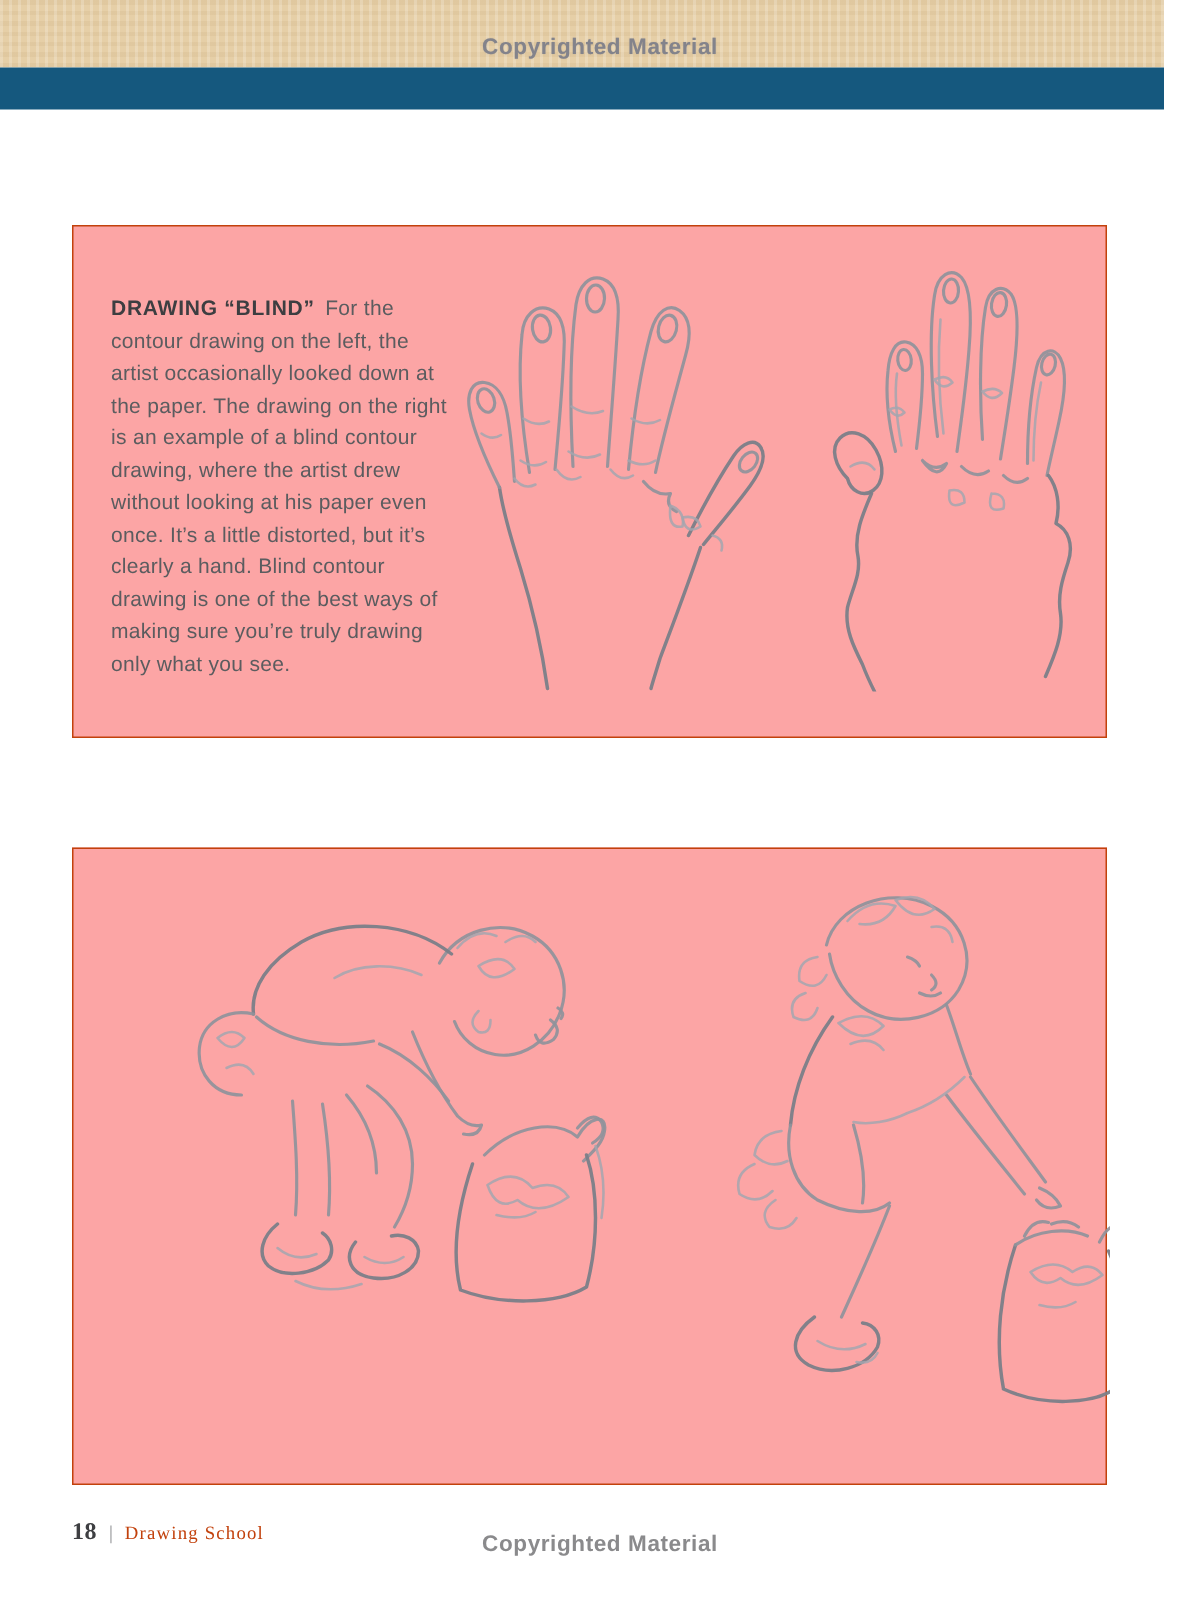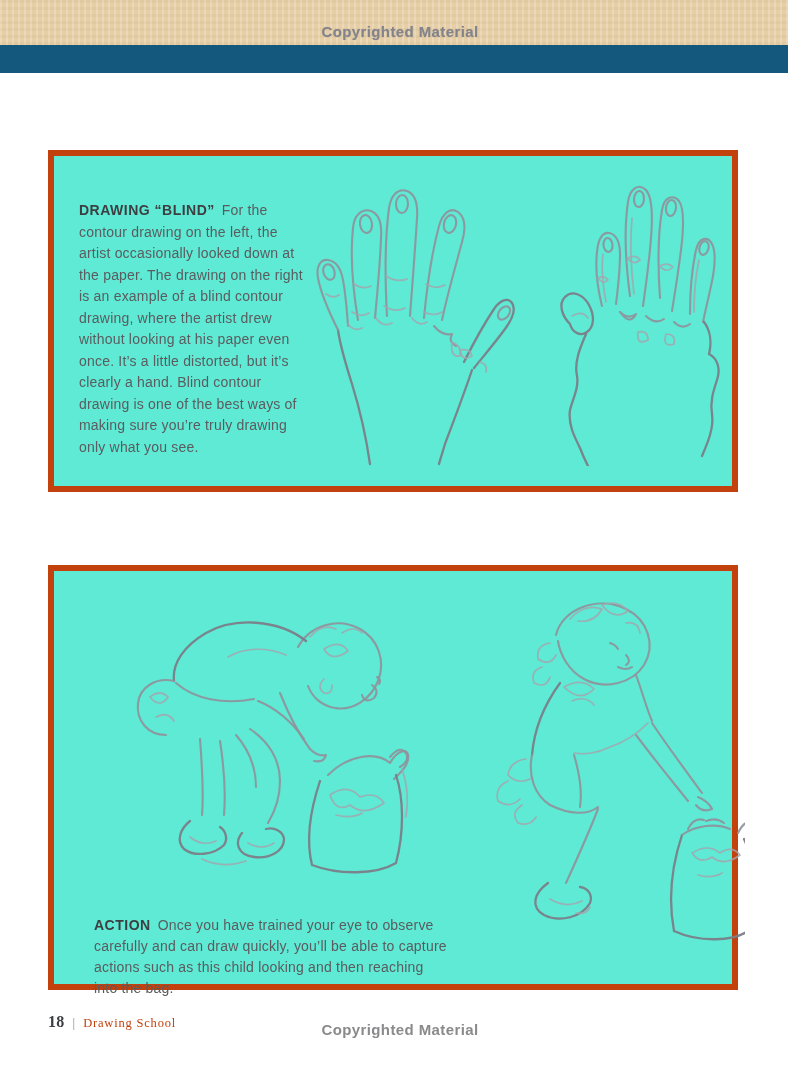--- a/index.html
+++ b/index.html
@@ -1,31 +1,31 @@
 <!DOCTYPE html>
 <html><head>
 <meta charset="utf-8">
 <style>
   html,body{margin:0;padding:0;background:#ffffff;}
   .screen{position:relative;width:776px;height:1067px;background:#ffffff;overflow:hidden;
-          font-family:"Liberation Sans", sans-serif;padding-left:12px;}
+          font-family:"Liberation Sans", sans-serif;}
 
   
   .kraft-band{position:absolute;left:0;top:0;width:800px;height:45px;
     background:
       repeating-linear-gradient(90deg, rgba(255,255,255,.20) 0 2px, rgba(0,0,0,0) 2px 6px),
       repeating-linear-gradient(0deg, rgba(173,140,92,.10) 0 3px, rgba(0,0,0,0) 3px 7px),
       #e6cfa7;
     display:flex;align-items:flex-end;justify-content:center;}
   .copy-top{color:#83838b;font-weight:bold;font-size:15px;letter-spacing:.4px;
     padding-bottom:5px;text-shadow:0 0 1px rgba(120,120,130,.35);}
   .blue-bar{position:absolute;left:0;top:45px;width:800px;height:28px;background:#15587e;}
 
   
-  .panel{position:absolute;left:48px;width:690px;border:6px solid #c2410c;background:#5eead4;box-sizing:border-box;}
+  .panel{position:absolute;left:48px;width:690px;border:1px solid #c2410c;background:#fca5a5;box-sizing:border-box;}
   .panel-blind{top:150px;height:342px;}
   .panel-action{top:565px;height:425px;}
 
   .caption{color:#5b5c5f;font-size:14px;line-height:21.5px;letter-spacing:.2px;}
   .caption .lead{color:#3d3e41;font-weight:bold;letter-spacing:.5px;margin-right:7px;}
   .blind-caption{position:absolute;left:25px;top:30px;width:226px;}
   .action-caption{position:absolute;left:40px;top:330px;width:356px;line-height:21px;}
 
   .fig{position:absolute;}
   .fig-hand-a{left:230px;top:10px;}
@@ -143,21 +143,20 @@
       <path class="stl" d="M218,140 C206,152 192,160 180,164 M180,164 C168,170 154,172 144,170"></path>
       <path class="st" d="M102,172 C98,192 104,212 120,222 M120,222 C140,232 158,232 168,224 M168,226 C158,252 146,278 136,300 M144,172 C150,192 152,210 150,224"></path>
       <path class="stl" d="M96,176 q-16,2 -18,16 q10,10 22,4 M78,198 q-14,6 -10,20 q12,8 22,-2 M92,222 q-12,8 -4,18 q12,4 18,-6"></path>
       <path class="st2" d="M118,300 C104,310 100,324 114,332 C130,340 152,334 160,320 C163,312 158,305 150,304"></path>
       <path class="stl" d="M120,316 q16,10 32,2 M146,330 q10,2 14,-6"></path>
       <path class="st2" d="M252,252 C242,282 238,316 244,348 M244,348 C270,360 304,358 318,348 M318,348 C328,316 326,282 314,256"></path>
       <path class="st" d="M252,252 C266,242 286,240 300,246 M308,250 q8,-16 16,-8 q5,9 -5,17 M258,246 q6,-12 16,-9 M276,238 q10,-4 18,2"></path>
       <path class="stl" d="M262,270 q16,-10 28,0 q12,-8 20,2 q-16,12 -28,2 q-12,8 -20,-4 M268,292 q14,4 24,-2"></path>
     </svg>
 
-    <p class="caption action-caption"><span class="lead">ACTION</span><span>Once you have trained your eye to observe carefully and can draw quickly, you’ll be able to capture actions such as this child looking and then reaching into the bag.</span></p>
   </section>
 
   <footer class="page-footer">
     <span class="page-num">18</span>
     <span class="foot-sep">|</span>
     <span class="book-title">Drawing School</span>
   </footer>
 
   <div class="copy-bottom">Copyrighted Material</div>
 

